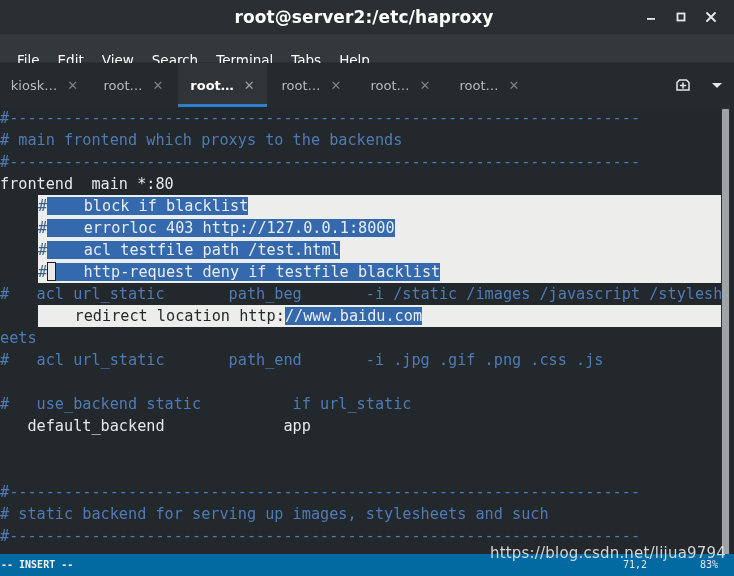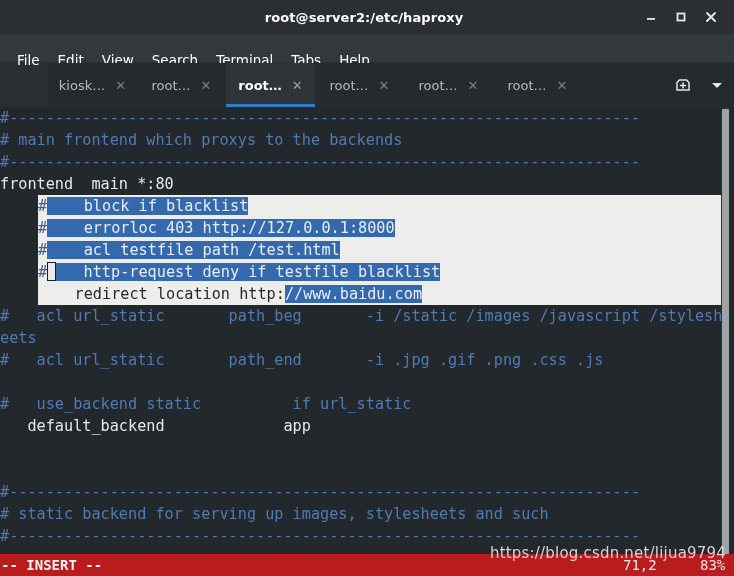--- a/index.html
+++ b/index.html
@@ -33,21 +33,21 @@
     display: flex;
     align-items: center;
     position: relative;
     flex: 0 0 auto;
   }
   #title-text {
     flex: 1;
     text-align: center;
     color: #ffffff;
     font-family: "DejaVu Sans", sans-serif;
-    font-size: 13px;
+    font-size: 17px;
     font-weight: bold;
     letter-spacing: 0.1px;
     padding-left: 92px;
     white-space: nowrap;
   }
   .wbtn {
     width: 30px;
     height: 30px;
     display: flex;
     align-items: center;
@@ -76,21 +76,20 @@
     margin-top: 24px;
   }
 
   
   #tabbar {
     height: 44px;
     background: #252a2e;
     display: flex;
     align-items: stretch;
     flex: 0 0 auto;
-    margin-left: 48px;
   }
   .tab {
     width: 89px;
     display: flex;
     align-items: center;
     justify-content: center;
     position: relative;
     box-sizing: border-box;
   }
   .tab .tab-label {
@@ -197,25 +196,25 @@
     width: 7px;
     height: 452px;
     background: #9ea3a6;
     border-radius: 1px;
   }
 
   
   #statusline {
     height: 22px;
     line-height: 22px;
-    background: #b91c1c;
+    background: #0369a1;
     position: relative;
     flex: 0 0 auto;
     font-family: "DejaVu Sans Mono", monospace;
-    font-size: 14px;
+    font-size: 10px;
   }
   #mode-text {
     position: absolute;
     left: 1px; top: 0;
     color: #f2f4f5;
     font-weight: bold;
     white-space: pre;
   }
   #ruler-pos {
     position: absolute;
@@ -339,23 +338,23 @@
       <div class="row"><span class="plain">frontend  main *:80</span></div>
 
       <div class="row hlrow"><span class="cmt">#</span><span class="sel">    block if blacklist</span></div>
 
       <div class="row hlrow"><span class="cmt">#</span><span class="sel">    errorloc 403 http://127.0.0.1:8000</span></div>
 
       <div class="row hlrow"><span class="cmt">#</span><span class="sel">    acl testfile path /test.html</span></div>
 
       <div class="row hlrow"><span class="cmt">#</span><span class="cursor"></span><span class="sel">   http-request deny if testfile blacklist</span></div>
 
+      <div class="row"><span class="cmt">#   acl url_static       path_beg       -i /static /images /javascript /stylesh</span></div>
+
       <div class="row hlrow"><span class="onlight">    redirect location http:</span><span class="sel">//www.baidu.com</span></div>
-
-      <div class="row"><span class="cmt">#   acl url_static       path_beg       -i /static /images /javascript /stylesh</span></div>
       <div class="row"><span class="cmt">eets</span></div>
       <div class="row"><span class="cmt">#   acl url_static       path_end       -i .jpg .gif .png .css .js</span></div>
       <div class="row"><span class="cmt"></span></div>
       <div class="row"><span class="cmt">#   use_backend static          if url_static</span></div>
       <div class="row"><span class="plain">   default_backend             app</span></div>
       <div class="row"><span class="cmt"></span></div>
       <div class="row"><span class="cmt"></span></div>
       <div class="row"><span class="cmt">#---------------------------------------------------------------------</span></div>
       <div class="row"><span class="cmt"># static backend for serving up images, stylesheets and such</span></div>
       <div class="row"><span class="cmt">#---------------------------------------------------------------------</span></div>

